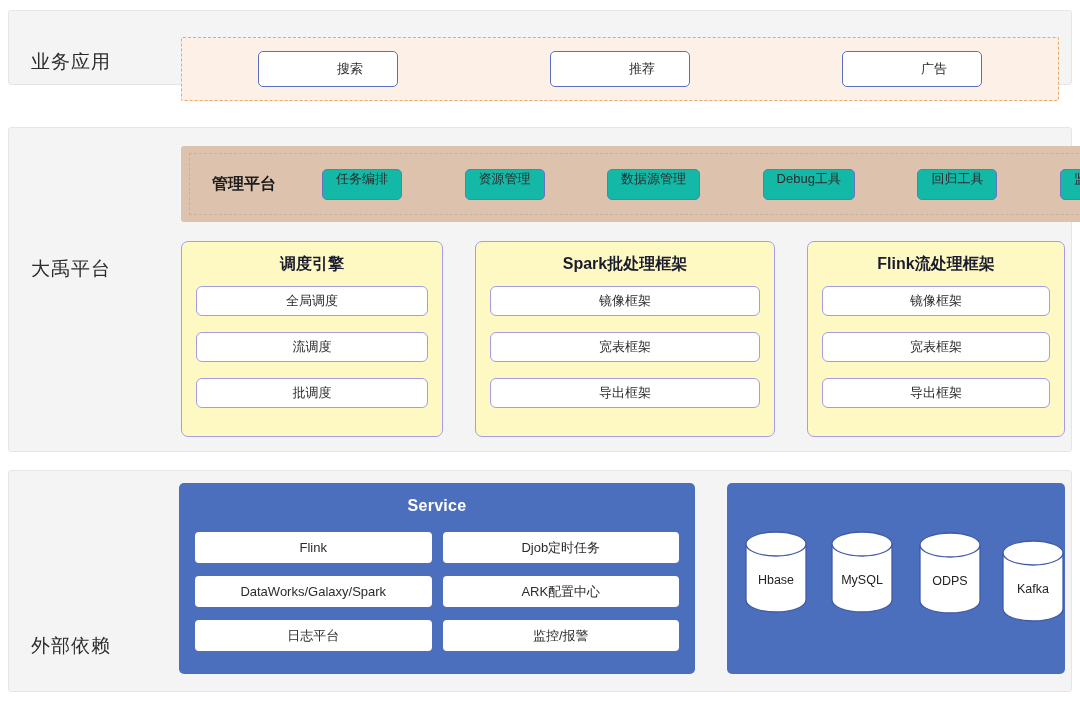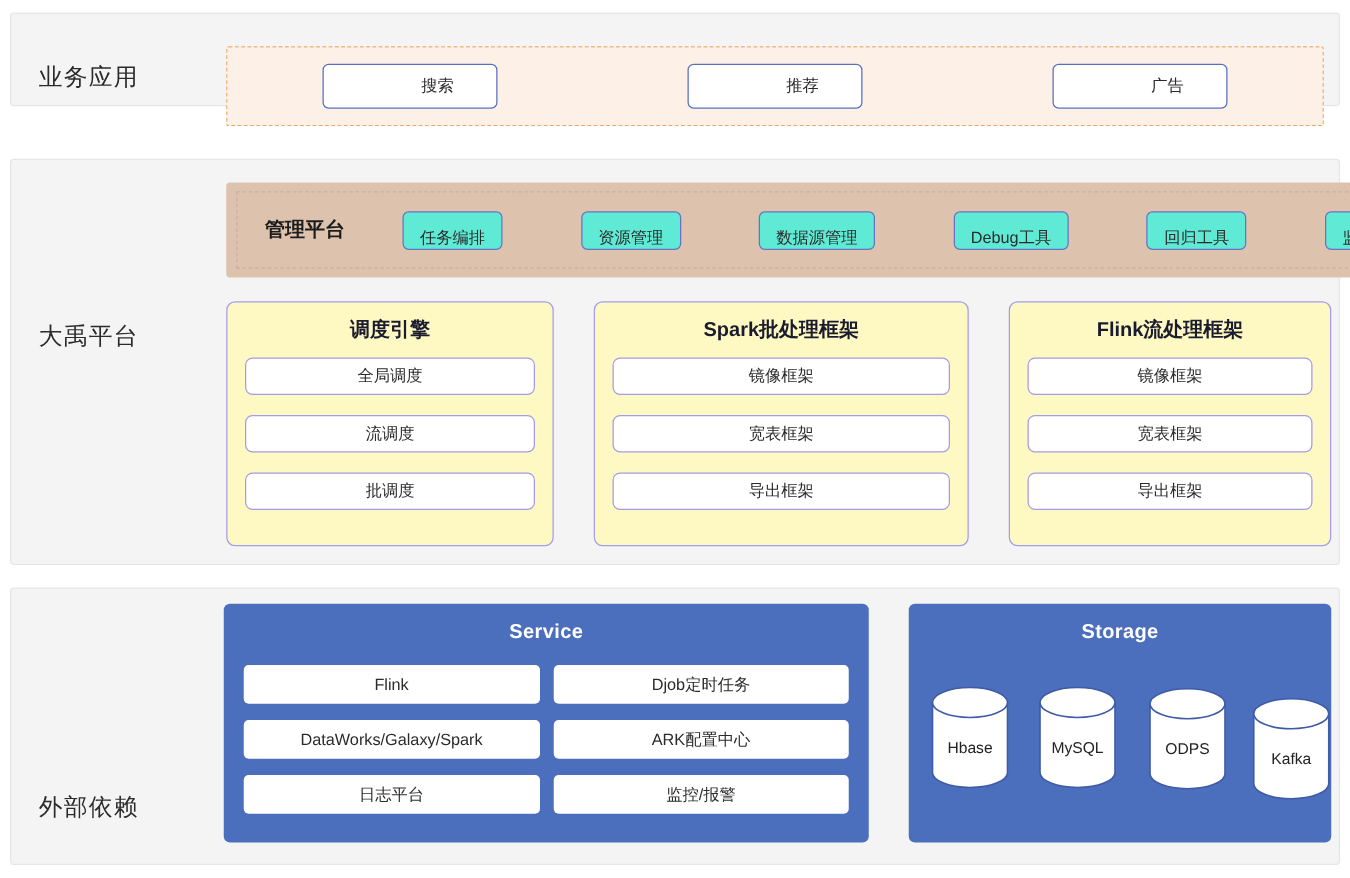--- a/index.html
+++ b/index.html
@@ -111,25 +111,25 @@
     display: flex;
     align-items: center;
     justify-content: space-between;
     padding-left: 46px;
     padding-right: 8px;
   }
   .mgmt-btn {
     height: 31px;
     padding: 0 13px;
     box-sizing: border-box;
-    background: #5eead4;
+    background: #14b8a6;
     border: 1.5px solid #6a72c4;
     border-radius: 5px;
     display: flex;
-    align-items: flex-end;
+    align-items: flex-start;
     justify-content: center;
     font-size: 13px;
     color: #2b2b2b;
     white-space: nowrap;
   }
 
   .frameworks {
     position: absolute;
     left: 172px;
     top: 113px;
@@ -360,21 +360,20 @@
         <div class="svc-item">
           <span>日志平台</span>
         </div>
         <div class="svc-item">
           <span>监控/报警</span>
         </div>
       </div>
     </div>
 
     <div class="blue-card" id="card-storage">
-      <div class="blue-title">Storage</div>
       <div class="storage-row">
 
         <div class="cyl" style="left:18px; top:24px;">
           <svg width="62" height="82" viewBox="0 0 62 82">
             <path d="M1,13 L1,69 A30,12 0 0,0 61,69 L61,13 Z" fill="#ffffff" stroke="#3f5aa6" stroke-width="1.3"></path>
             <ellipse cx="31" cy="13" rx="30" ry="12" fill="#ffffff" stroke="#3f5aa6" stroke-width="1.3"></ellipse>
           </svg>
           <div class="cyl-label">Hbase</div>
         </div>
 

